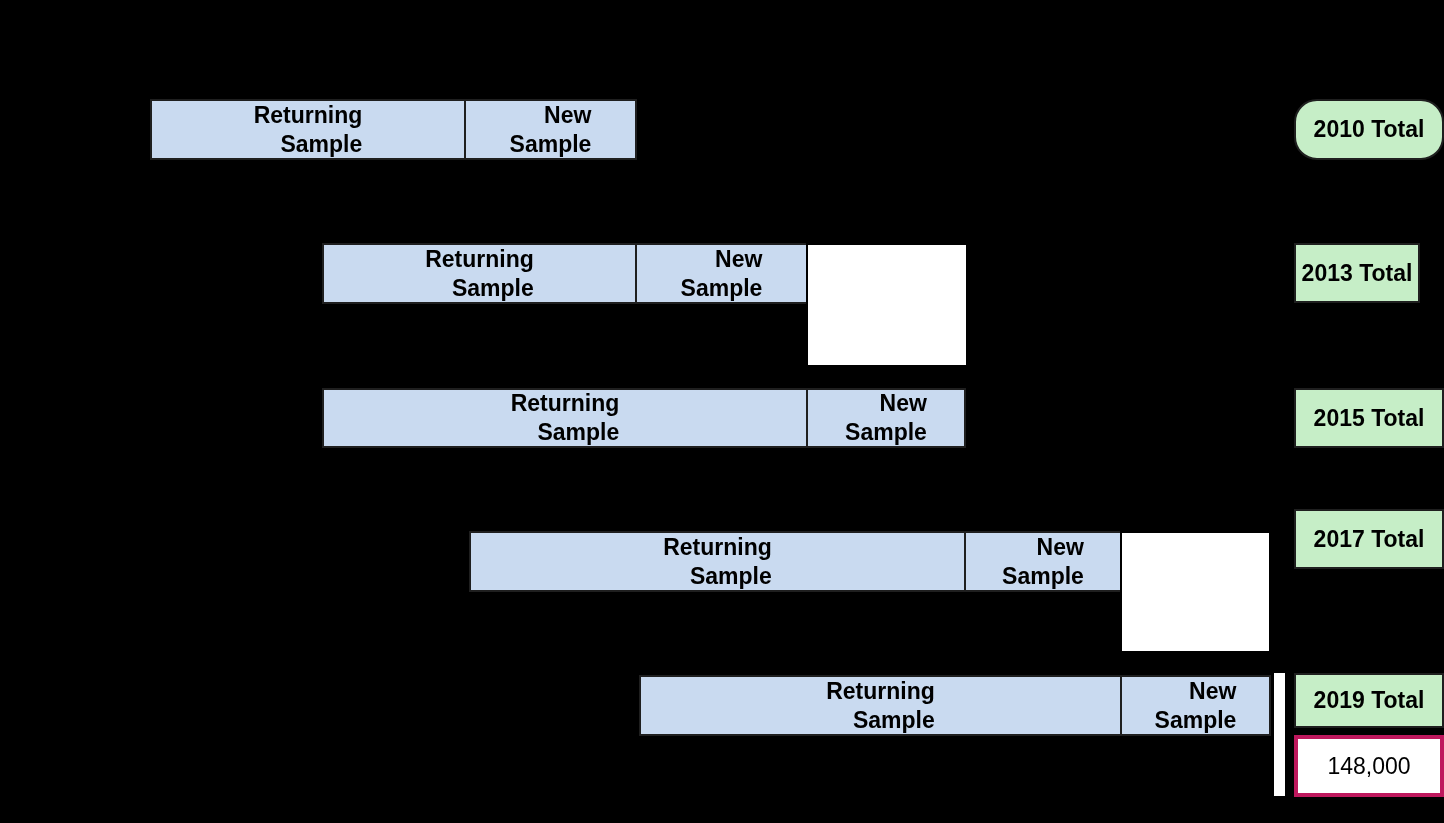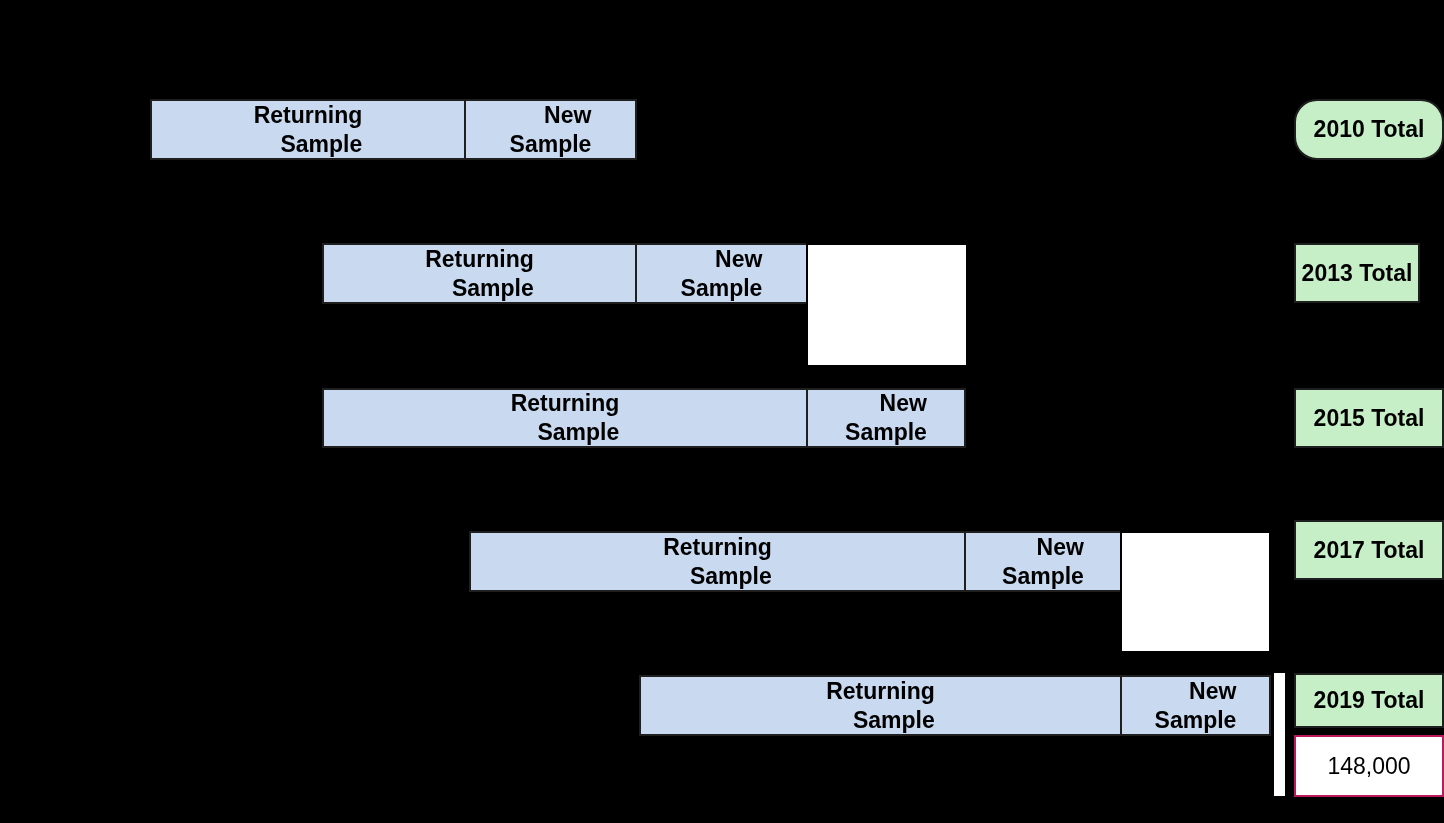--- a/index.html
+++ b/index.html
@@ -37,21 +37,21 @@
     background: #c6eec7;
     font-weight: bold;
     font-size: 23px;
   }
   .white {
     background: #ffffff;
     border: 2px solid #000000;
   }
   .value {
     background: #ffffff;
-    border: 2px solid #be185d;
+    border: 4px solid #be185d;
     font-weight: normal;
     font-size: 23px;
   }
 </style>
 </head>
 <body>
 
 <div class="canvas">
 
   <div class="box sample" style="left:150px; top:99px; width:316px; height:61px;">Returning
@@ -71,21 +71,21 @@
 Sample</div>
   <div class="box sample" style="left:806px; top:388px; width:160px; height:60px;">New
 Sample</div>
   <div class="box total" style="left:1294px; top:388px; width:150px; height:60px;">2015 Total</div>
 
   <div class="box sample" style="left:469px; top:531px; width:497px; height:61px;">Returning
 Sample</div>
   <div class="box sample" style="left:964px; top:531px; width:158px; height:61px;">New
 Sample</div>
   <div class="box white" style="left:1120px; top:531px; width:151px; height:122px;"></div>
-  <div class="box total" style="left:1294px; top:520px; width:150px; height:60px;">2017 Total</div>
+  <div class="box total" style="left:1294px; top:509px; width:150px; height:60px;">2017 Total</div>
 
   <div class="box sample" style="left:639px; top:675px; width:483px; height:61px;">Returning
 Sample</div>
   <div class="box sample" style="left:1120px; top:675px; width:151px; height:61px;">New
 Sample</div>
   <div class="box white" style="left:1272px; top:671px; width:15px; height:127px;"></div>
   <div class="box total" style="left:1294px; top:673px; width:150px; height:55px;">2019 Total</div>
   <div class="box value" style="left:1294px; top:735px; width:150px; height:62px;">148,000</div>
 
 </div>

